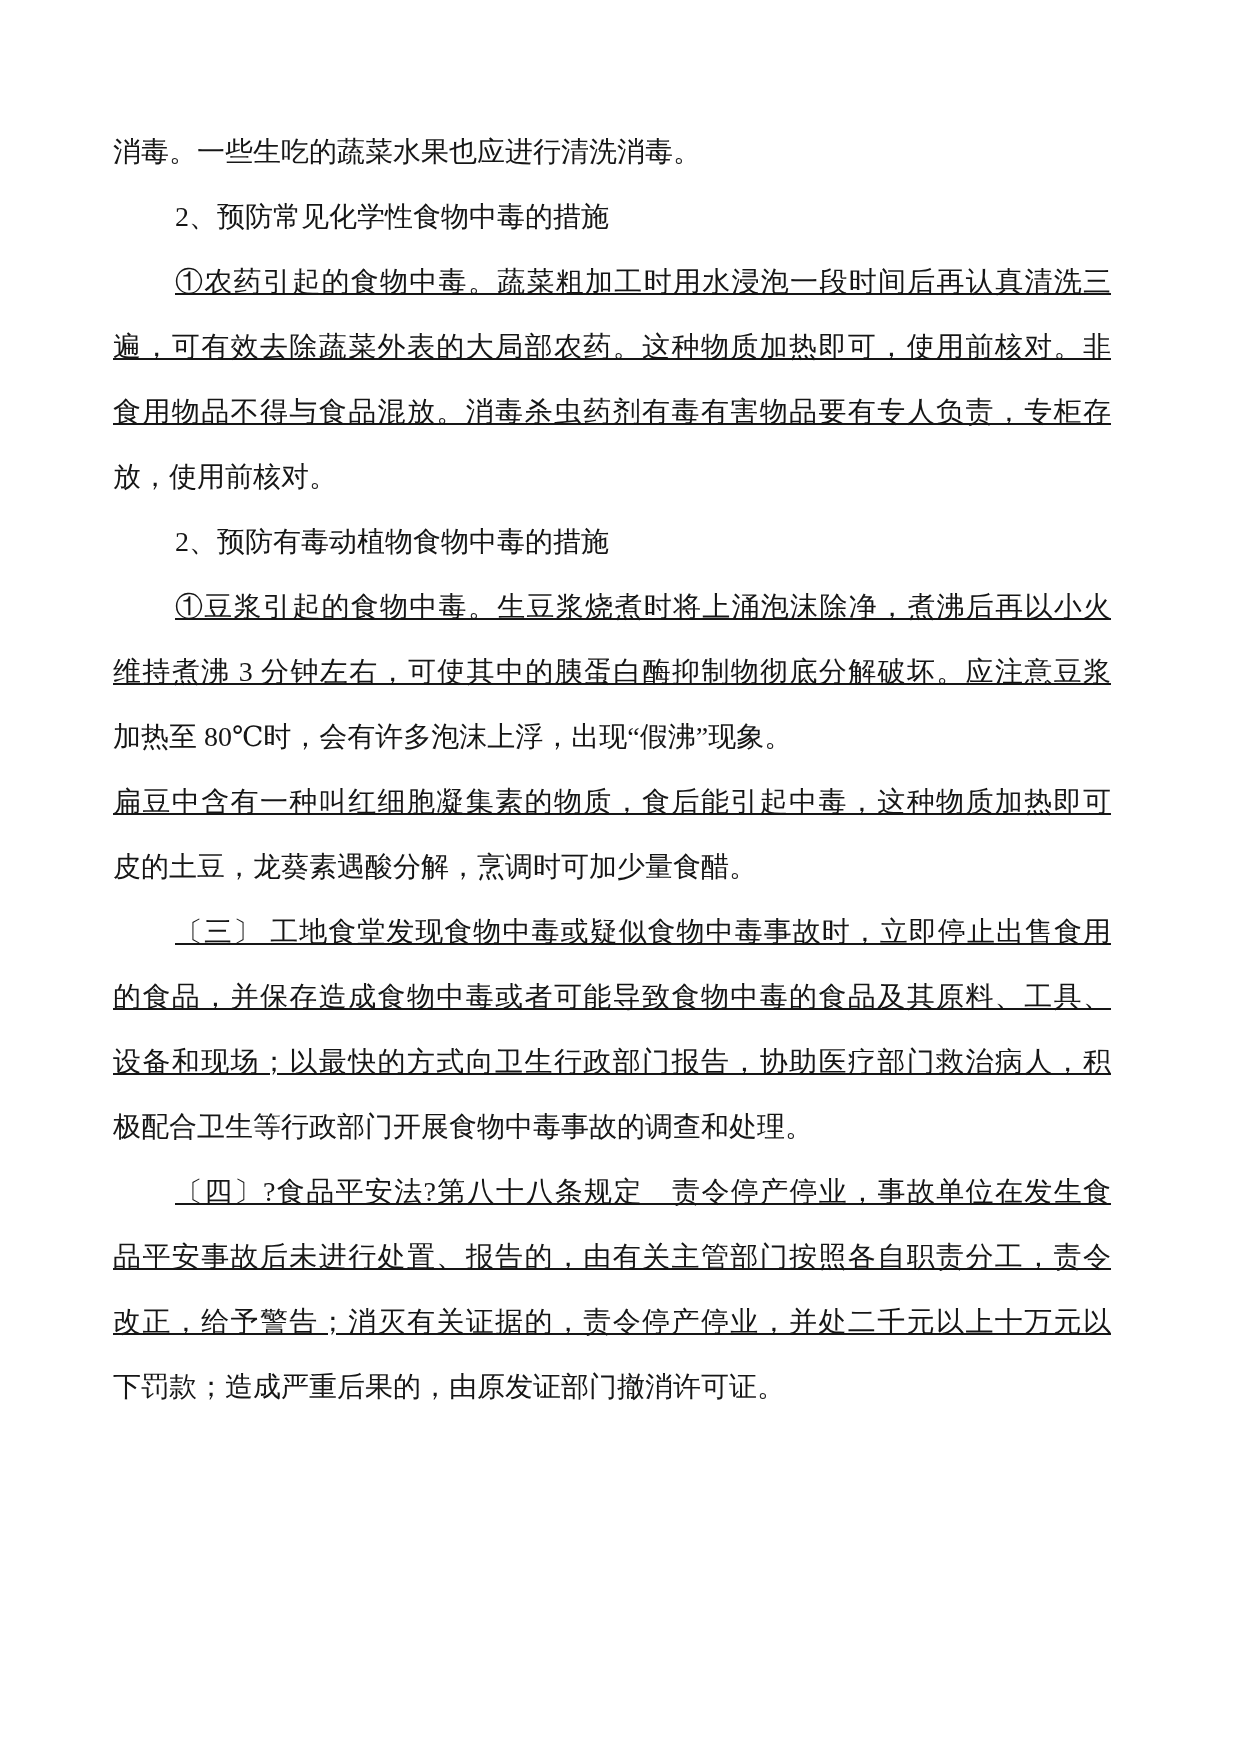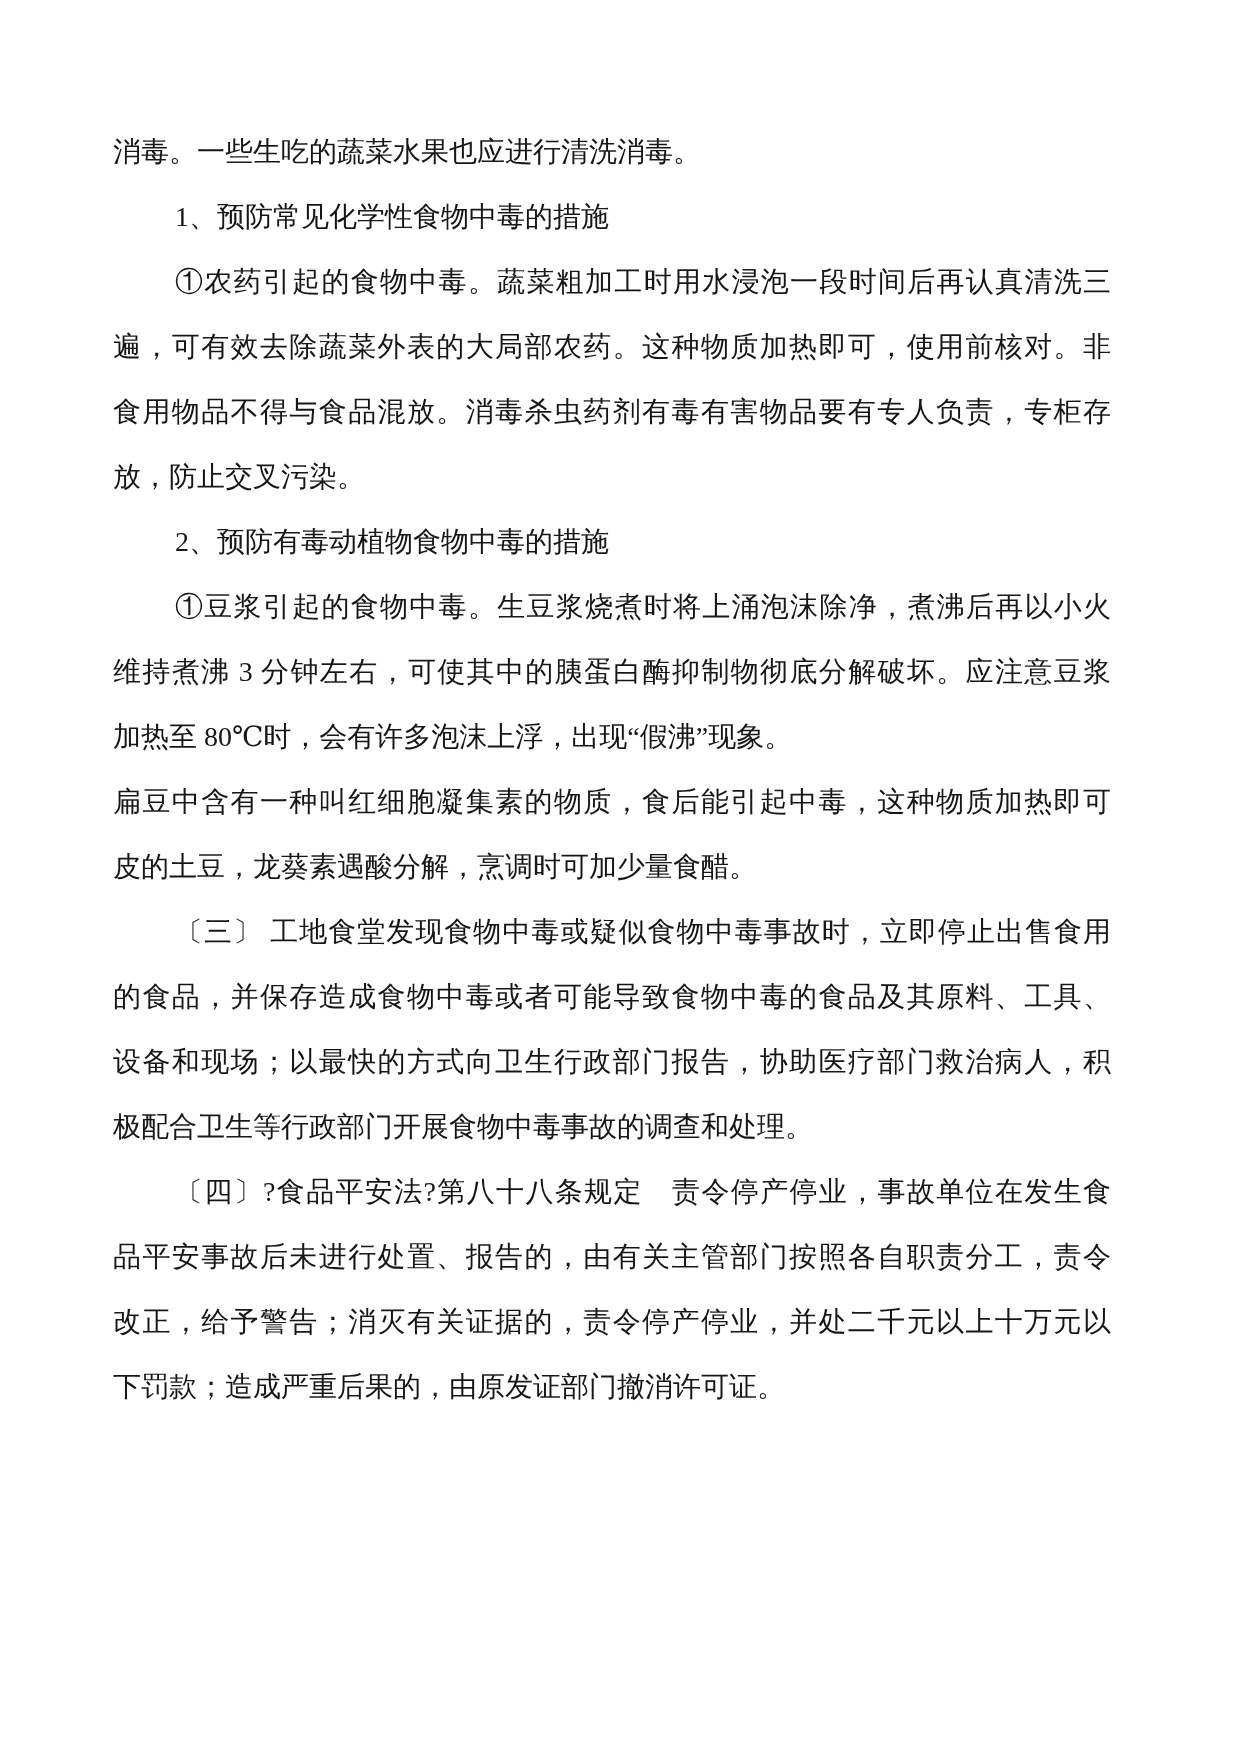--- a/index.html
+++ b/index.html
@@ -19,42 +19,43 @@
   .line {
     height: 65px;
     line-height: 65px;
     white-space: normal;
     overflow: hidden;
   }
   
   .j {
     text-align: justify;
     text-align-last: justify;
+    text-decoration: underline;
   }
   
   .ind { text-indent: 62px; }
 </style>
 </head>
 <body>
 
 <div class="page">
 
   <div class="para">
     <div class="line">消毒。一些生吃的蔬菜水果也应进行清洗消毒。</div>
   </div>
 
   <div class="para">
-    <div class="line ind">1、预防常见化学性食物中毒的措施</div>
+    <div class="line ind">2、预防常见化学性食物中毒的措施</div>
   </div>
 
   <div class="para">
     <div class="line ind j">①农药引起的食物中毒。蔬菜粗加工时用水浸泡一段时间后再认真清洗三</div>
     <div class="line j">遍，可有效去除蔬菜外表的大局部农药。这种物质加热即可，使用前核对。非</div>
     <div class="line j">食用物品不得与食品混放。消毒杀虫药剂有毒有害物品要有专人负责，专柜存</div>
-    <div class="line">放，防止交叉污染。</div>
+    <div class="line">放，使用前核对。</div>
   </div>
 
   <div class="para">
     <div class="line ind">2、预防有毒动植物食物中毒的措施</div>
   </div>
 
   <div class="para">
     <div class="line ind j">①豆浆引起的食物中毒。生豆浆烧煮时将上涌泡沫除净，煮沸后再以小火</div>
     <div class="line j">维持煮沸 3 分钟左右，可使其中的胰蛋白酶抑制物彻底分解破坏。应注意豆浆</div>
     <div class="line">加热至 80℃时，会有许多泡沫上浮，出现“假沸”现象。</div>

